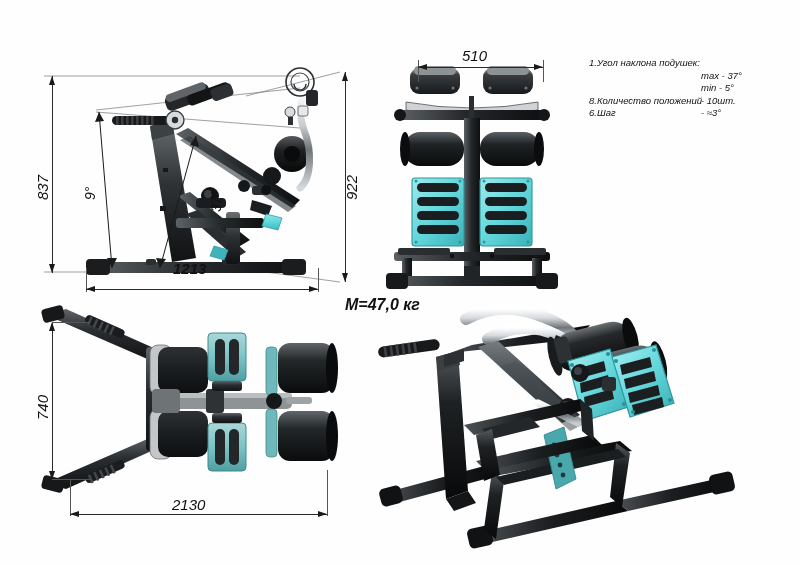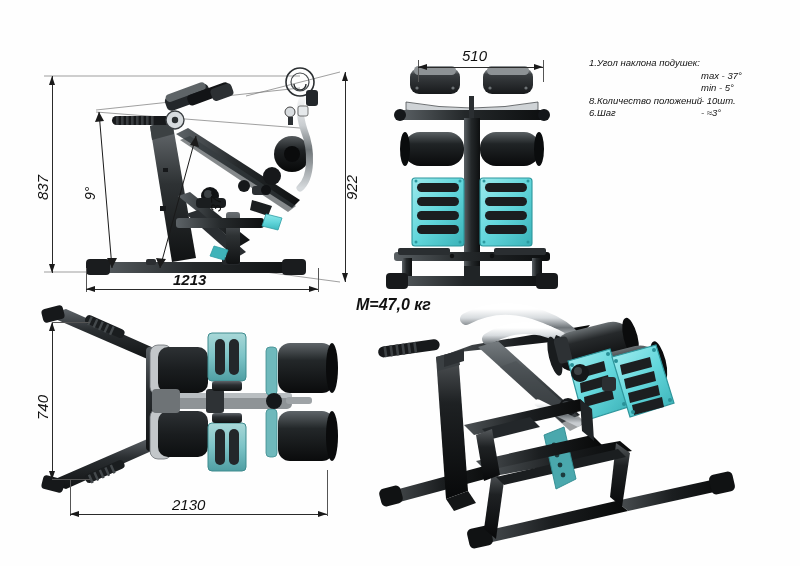--- a/index.html
+++ b/index.html
@@ -11,21 +11,21 @@
   .sheet{position:absolute;inset:0;background:#fefefe;}
 
   
   .title{
     position:absolute;left:38px;top:8px;
     font-size:19px;font-style:italic;font-weight:bold;letter-spacing:.3px;
     white-space:nowrap;
   }
   .mass{
     position:absolute;left:345px;top:296px;
-    font-size:16px;font-style:italic;font-weight:bold;white-space:nowrap;margin-left:11px;
+    font-size:16px;font-style:italic;font-weight:bold;white-space:nowrap;
   }
   .specs{
     position:absolute;left:589px;top:57px;
     font-size:9.5px;font-style:italic;line-height:12.6px;white-space:nowrap;
   }
   .specs .row{position:relative;height:12.6px;}
   .specs .lbl{position:absolute;left:0;text-align:center;}
   .specs .val{position:absolute;left:104px;margin-left:8px;}
 
   .dim{
@@ -213,21 +213,21 @@
   <div class="ln v" style="left:345px;top:72px;height:210px;"></div>
   <div class="arw u" style="left:342px;top:72px;"></div>
   <div class="arw d" style="left:342px;top:273px;"></div>
   <div class="dim vert" style="left:343px;top:200px;">922</div>
 
   <div class="ln v thin" style="left:86px;top:268px;height:24px;"></div>
   <div class="ln v thin" style="left:318px;top:268px;height:24px;"></div>
   <div class="ln h" style="left:86px;top:289px;width:232px;"></div>
   <div class="arw l" style="left:86px;top:286px;"></div>
   <div class="arw r" style="left:309px;top:286px;"></div>
-  <div class="dim" style="left:173px;top:271px;font-weight:bold;">1213</div>
+  <div class="dim" style="left:173px;top:260px;font-weight:bold;">1213</div>
 
   <svg class="vw" style="left:0;top:0" width="380" height="300" viewBox="0 0 380 300">
     <g stroke="#1a1a1a" stroke-width="1" fill="none">
       <line x1="99" y1="112" x2="112" y2="268"></line>
       <line x1="160" y1="268" x2="196" y2="136"></line>
     </g>
     <polygon points="99,112 95,122 104,121" fill="#1a1a1a"></polygon>
     <polygon points="112,268 107,258 117,258" fill="#1a1a1a"></polygon>
     <polygon points="196,136 190,145 199,147" fill="#1a1a1a"></polygon>
     <polygon points="160,268 156,258 166,259" fill="#1a1a1a"></polygon>

